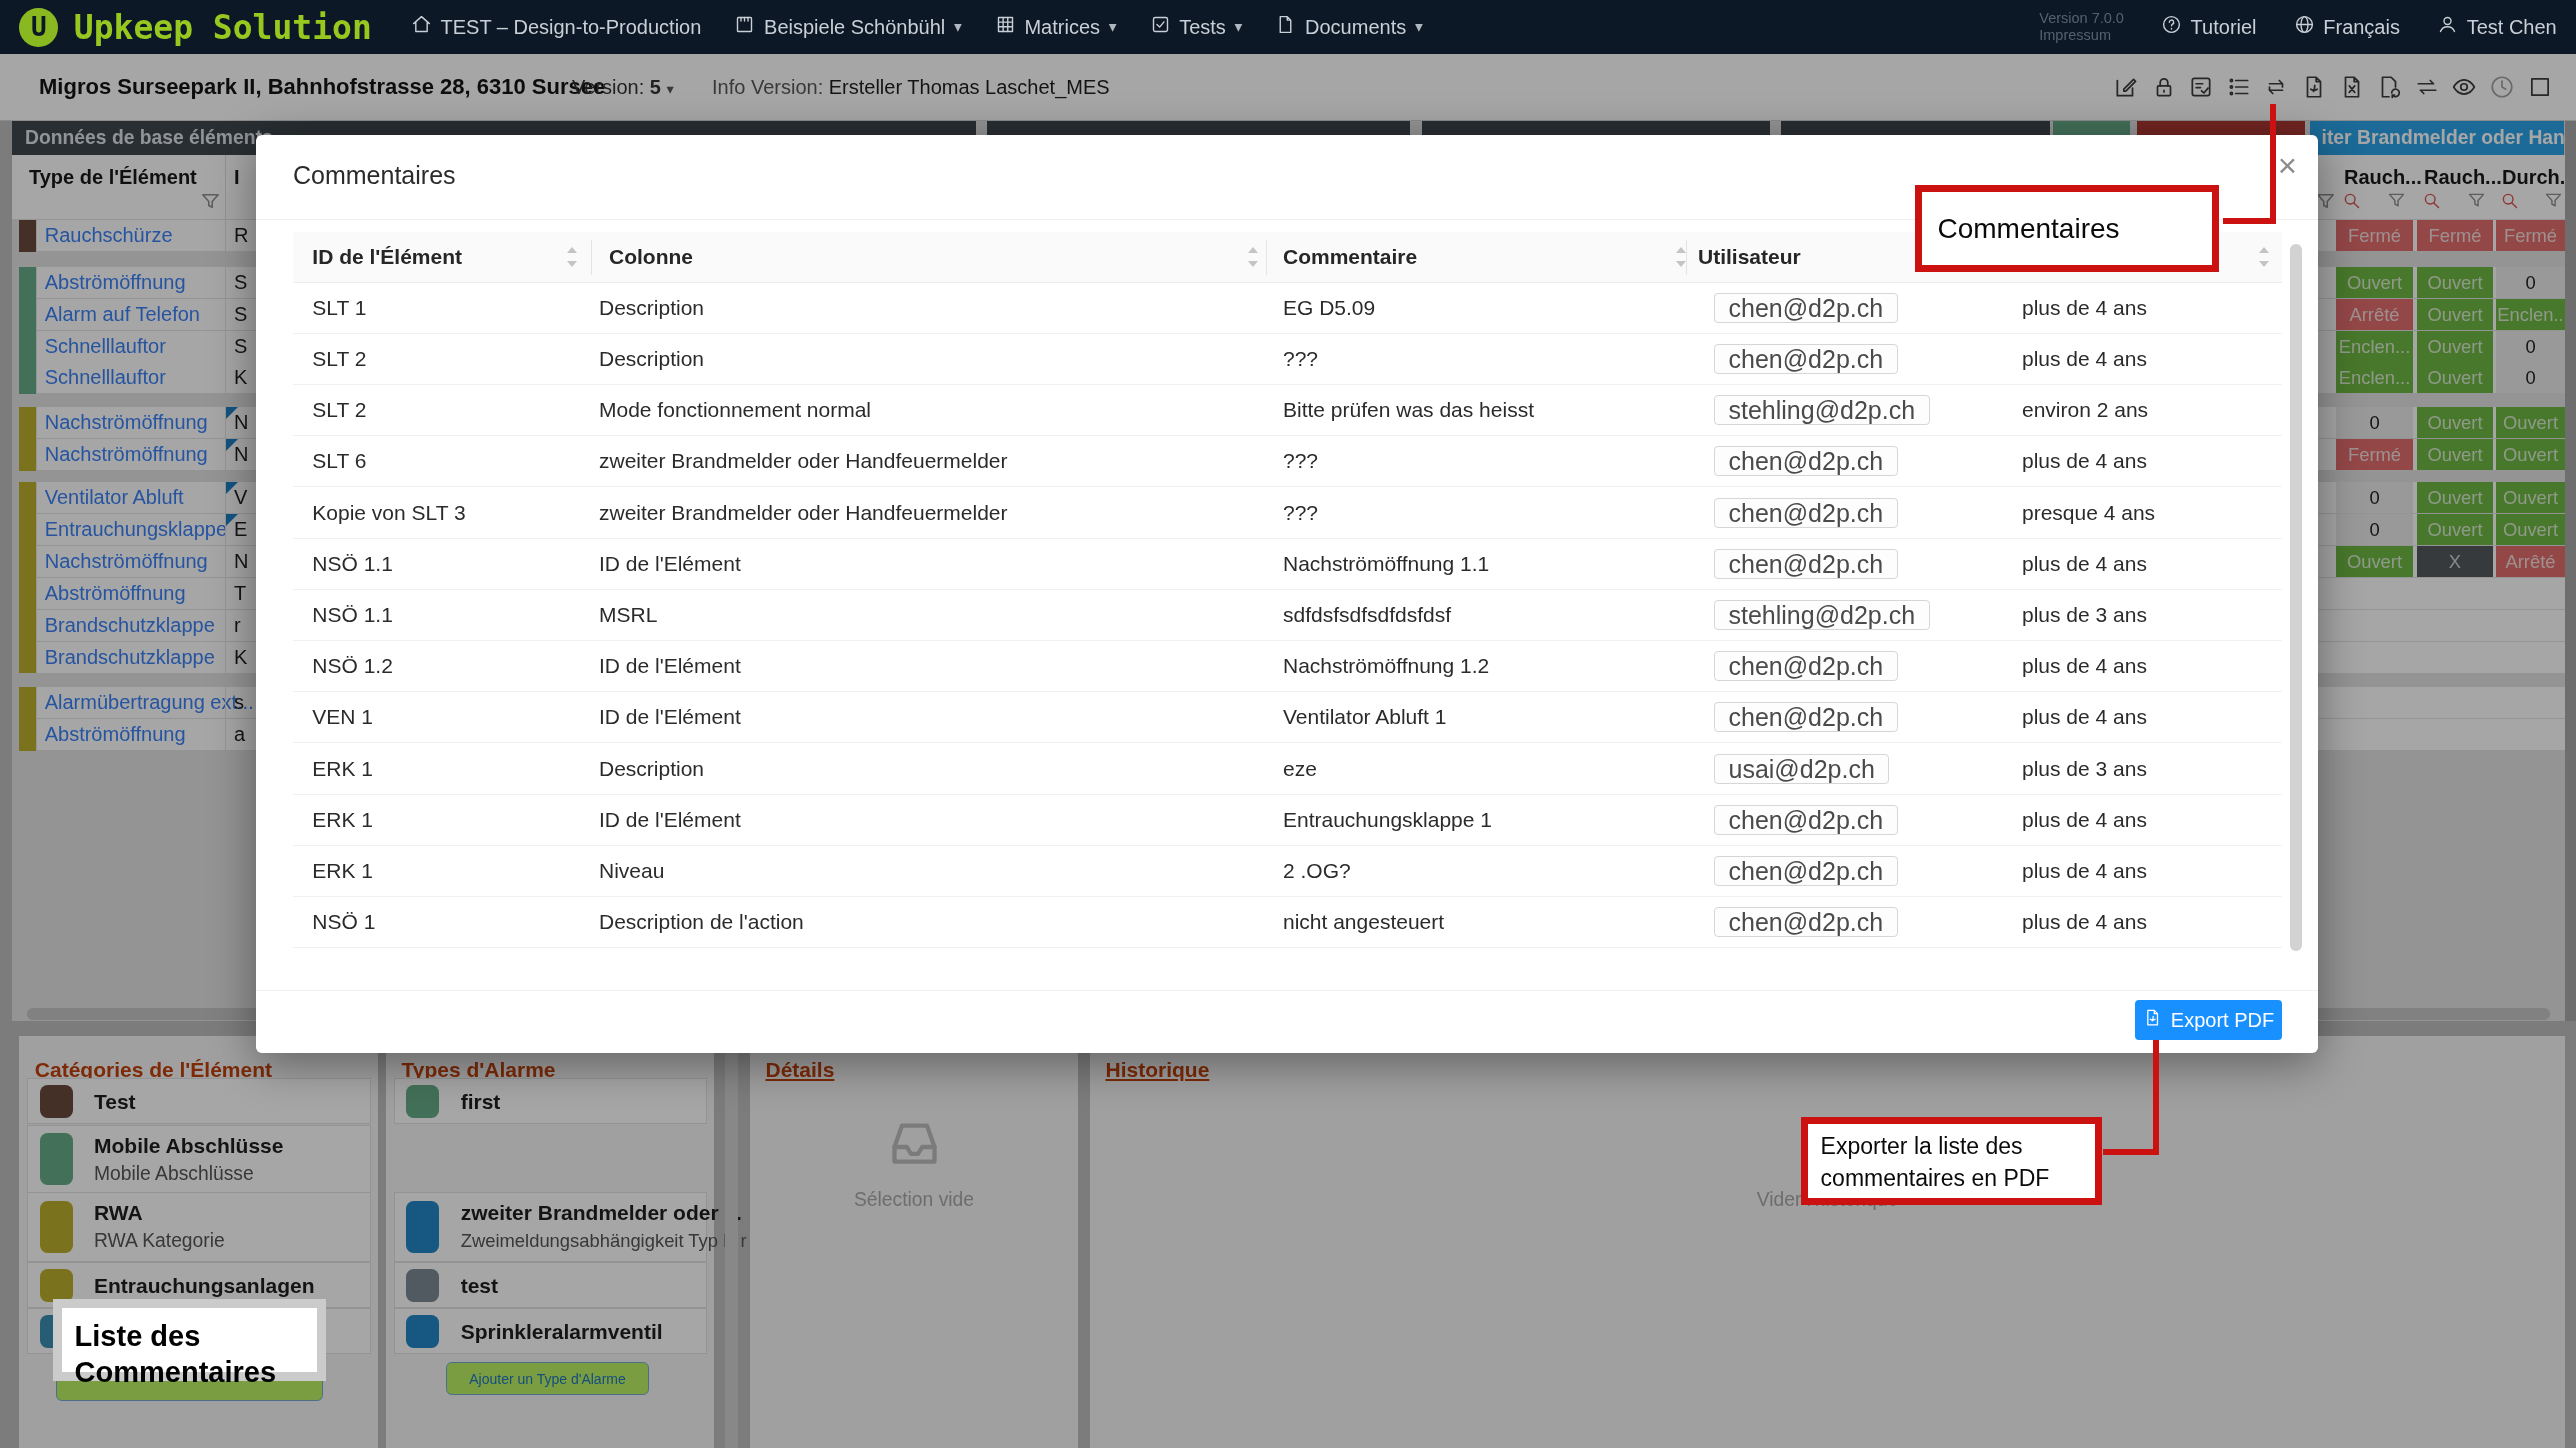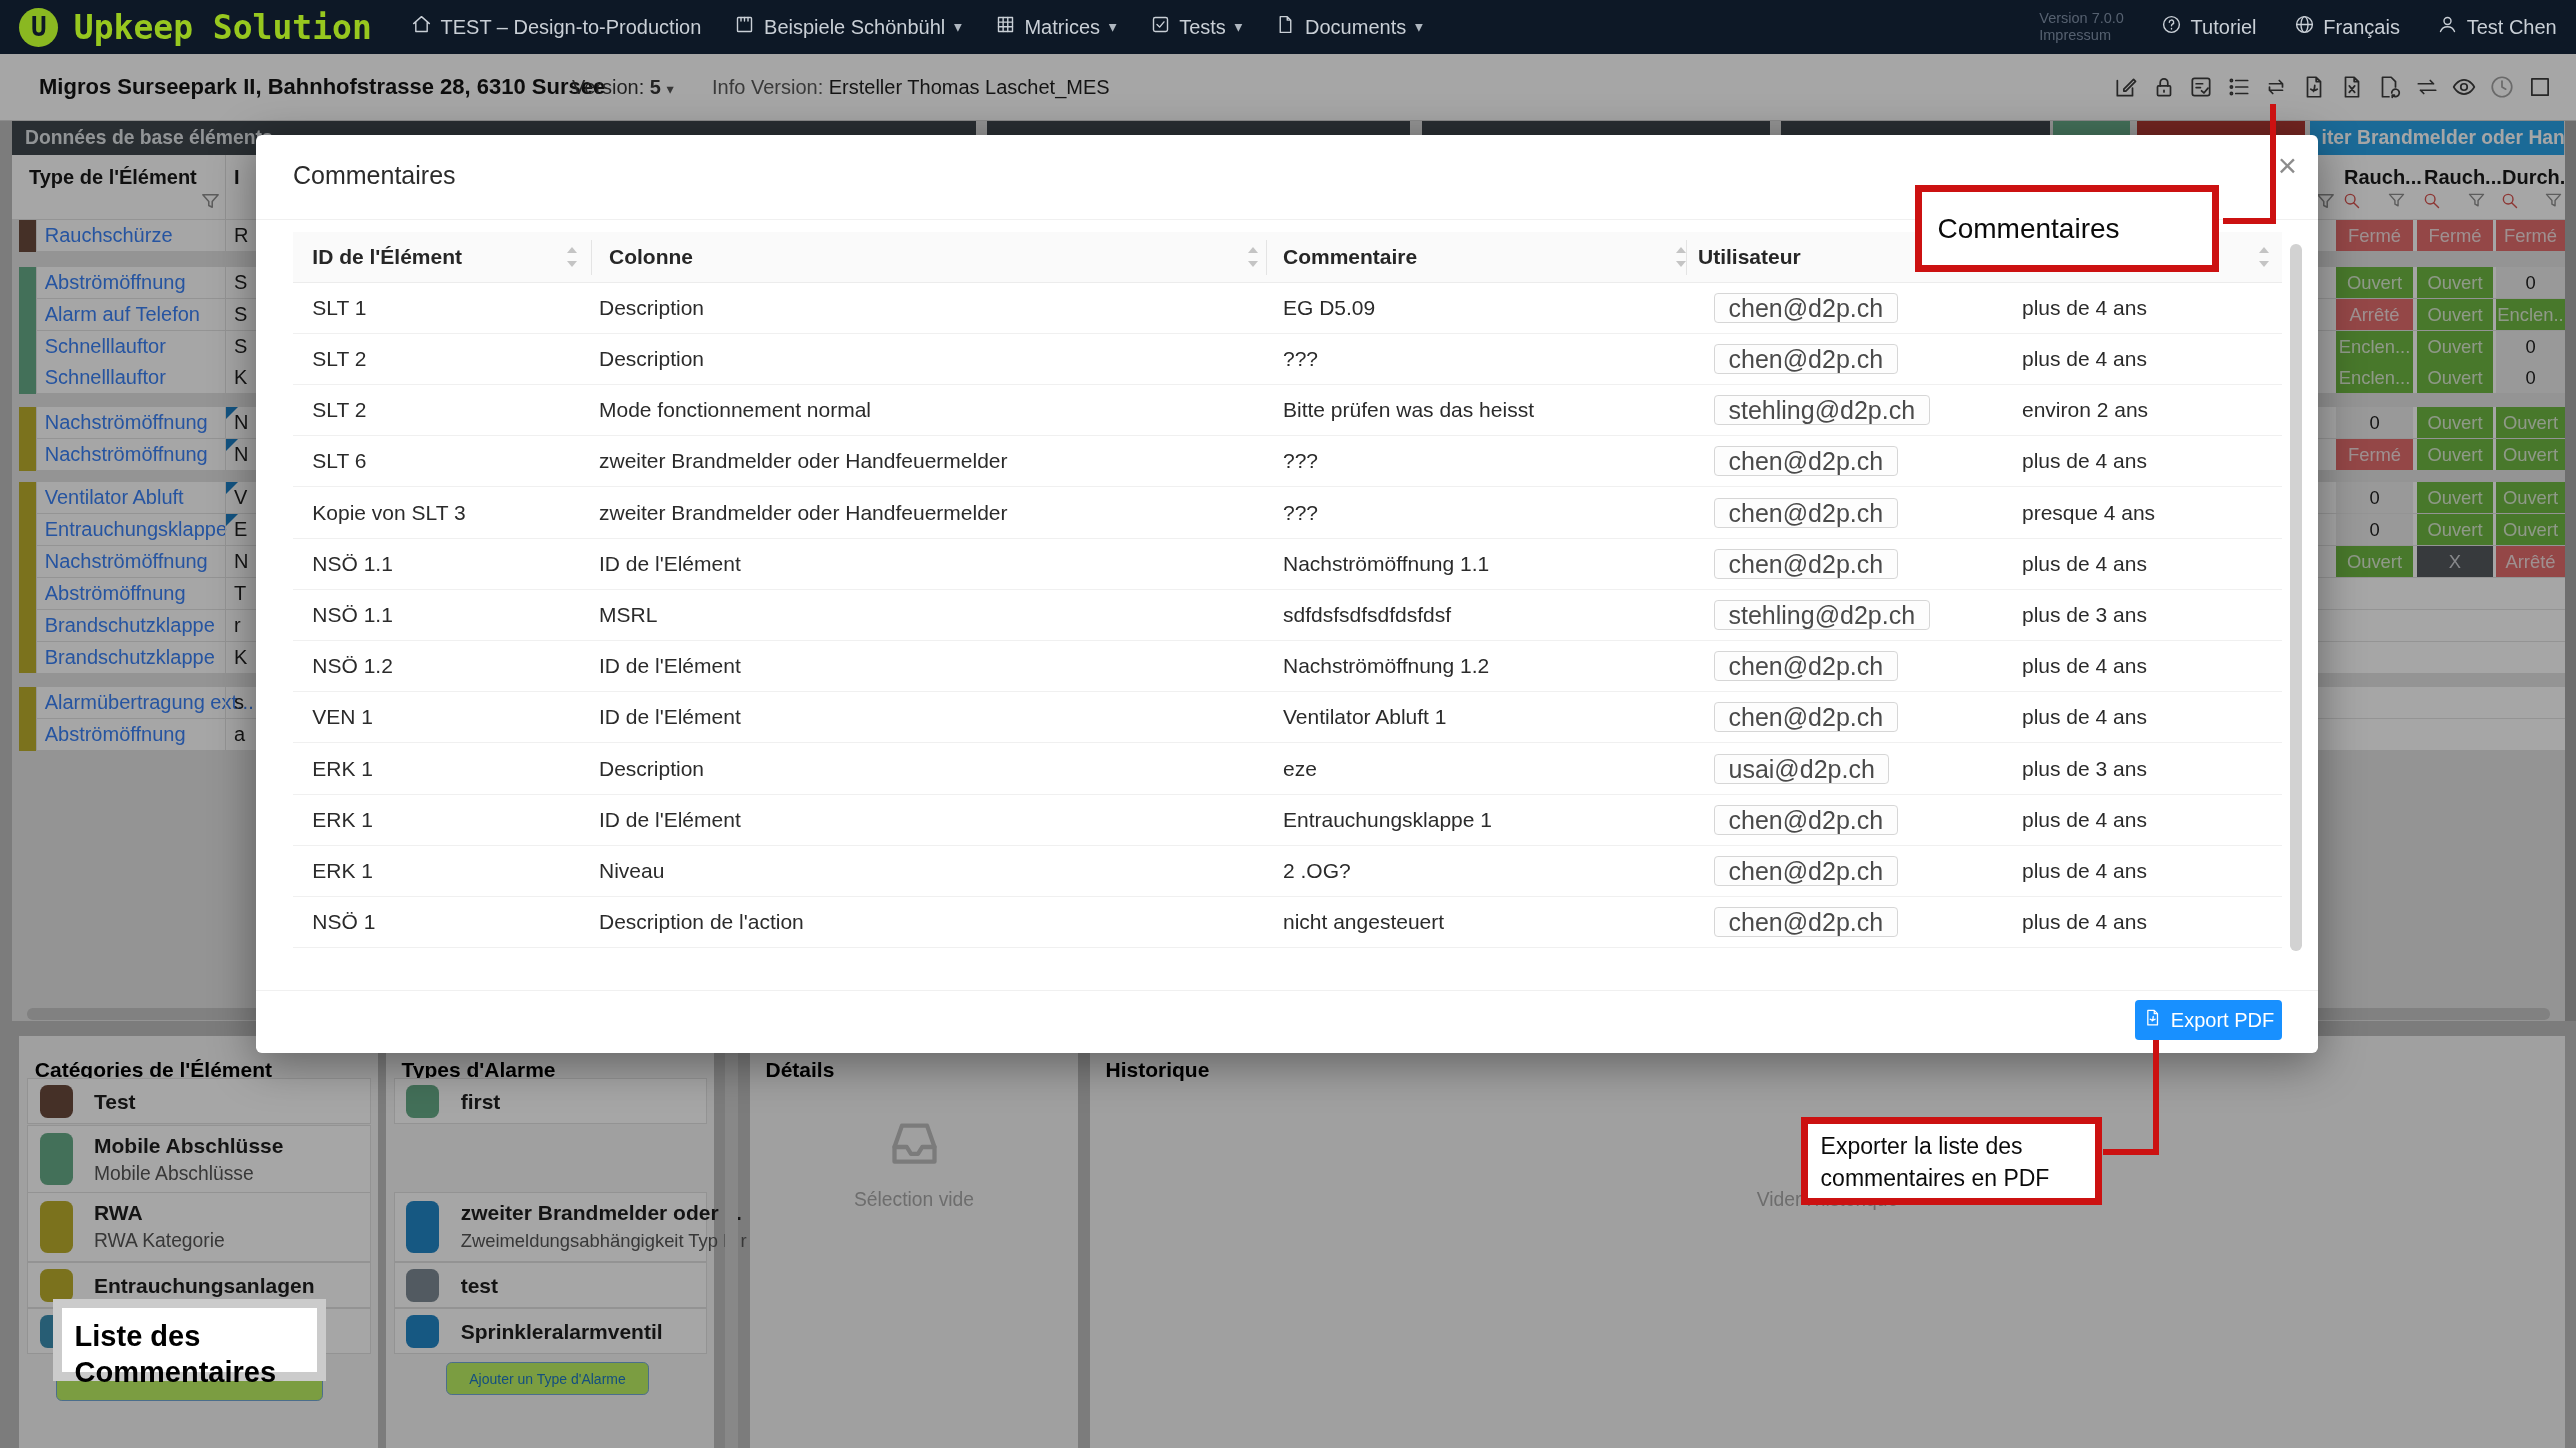--- a/index.html
+++ b/index.html
@@ -57,21 +57,21 @@
   .mcell{position:absolute;height:31px;font-size:18.4px;display:flex;align-items:center;justify-content:center;overflow:hidden;}
   .sg{background:#6fb843;color:#dcebd1;}
   .sr{background:#e36d6d;color:#f4dede;}
   .sn{background:#ececec;color:#1f1f1f;}
   .sx{background:#55595f;color:#cfd2d6;}
   .hscroll{position:absolute;left:27px;top:888px;width:2523px;height:11.6px;border-radius:5.8px;background:#c6c6c6;}
   .vscroll-page{position:absolute;left:2565px;top:1px;width:10.6px;height:900px;background:#a9a9a9;}
 
   
   .bpanel{position:absolute;top:916px;height:413px;background:#f6f6f6;}
-  .bpanel .ptitle{position:absolute;left:15.5px;top:22px;font-size:21px;font-weight:bold;color:#000000;white-space:nowrap;}
+  .bpanel .ptitle{position:absolute;left:15.5px;top:22px;font-size:21px;font-weight:bold;color:#c2410c;white-space:nowrap;text-decoration:underline;}
   .bitem{position:absolute;background:#fff;border:1px solid #e2e2e2;}
   .swatch{position:absolute;left:11.6px;border-radius:7.7px;}
   .bitem .bl{position:absolute;left:66px;top:7.7px;font-size:21px;font-weight:bold;color:#1f1f1f;white-space:nowrap;}
   .bitem .bl.center{top:10.6px;}
   .bitem .bs{position:absolute;left:66px;top:37px;font-size:19.3px;color:#565656;white-space:nowrap;}
   .addbtn{position:absolute;border:1.9px solid #74a9d8;border-radius:5.8px;background:#bef264;color:#2079c3;
           font-size:14px;display:flex;align-items:center;justify-content:center;}
   .empty-ic{color:#bdbdbd;}
   .empty-tx{font-size:19.3px;color:#a8a8a8;}
   .vscroll-mid{position:absolute;left:725px;top:916px;width:12.6px;height:413px;background:#d2d2d2;}

